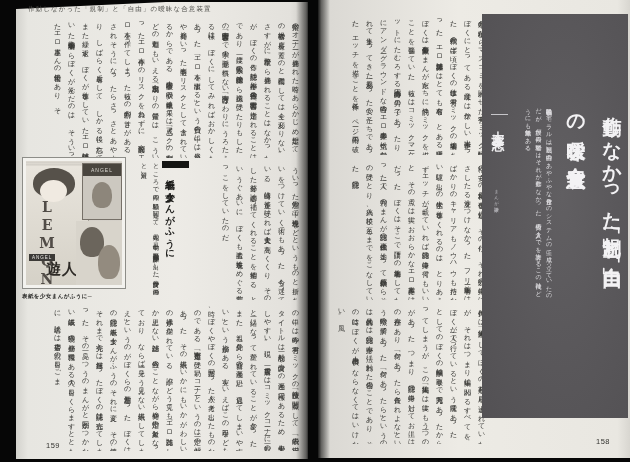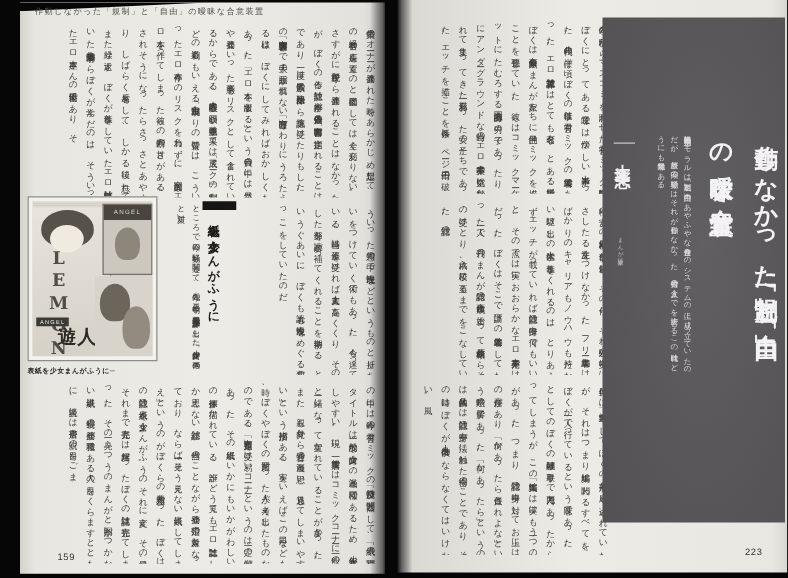--- a/index.html
+++ b/index.html
@@ -117,17 +117,17 @@
 
     <div class="title-block">
       <div class="title-line t1">作動しなかった「規制」と「自由」</div>
       <div class="title-line t2">の曖昧な合意装置</div>
       <div class="lead">戦後民主主義のモラルは「規制」と「自由」のあやふやな合意作りのシステムの上に成り立っていたのだが、何故か今回の騒動ではそれが作動しなかった。公権力の介入までを許容するこの時代はどうにも無気味である。</div>
       <div class="author-rule"></div>
       <div class="author">大塚英志</div>
       <div class="author-note">まんが評論家</div>
     </div>
 
-    <div class="pagenum" style="left:278px;top:437px;">223</div>
+    <div class="pagenum" style="left:278px;top:437px;">158</div>
   </div>
 
   <div class="gutter"></div>
 </div>
 
 </body></html>

